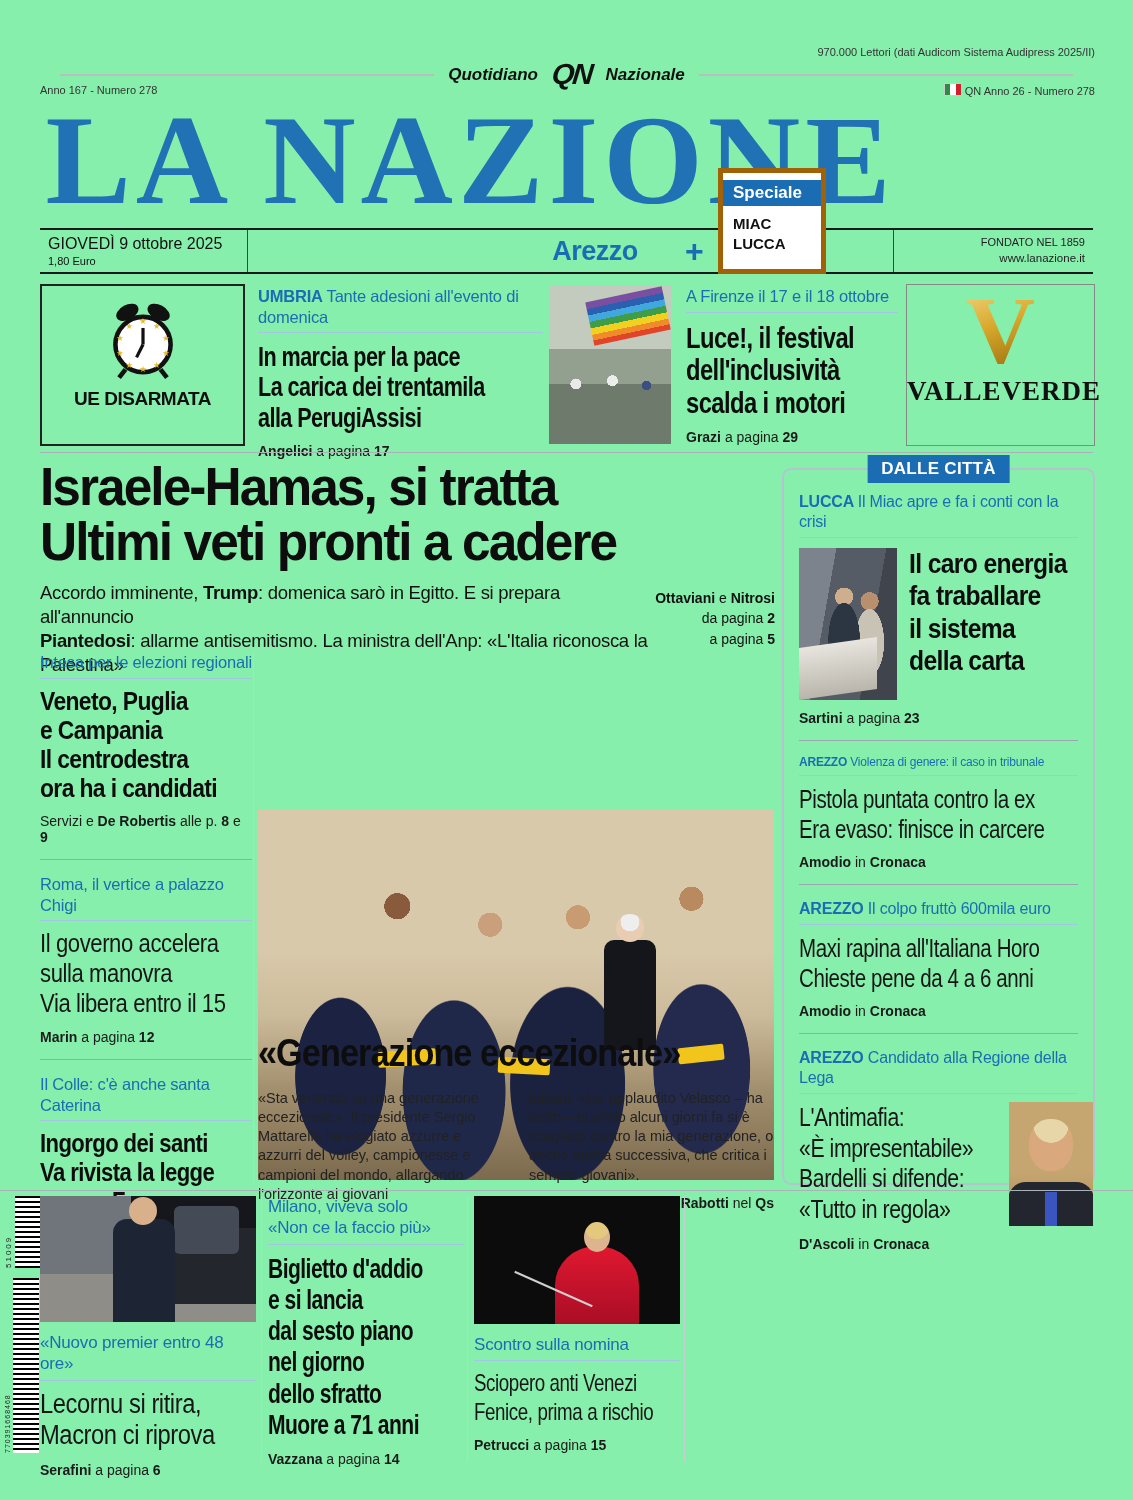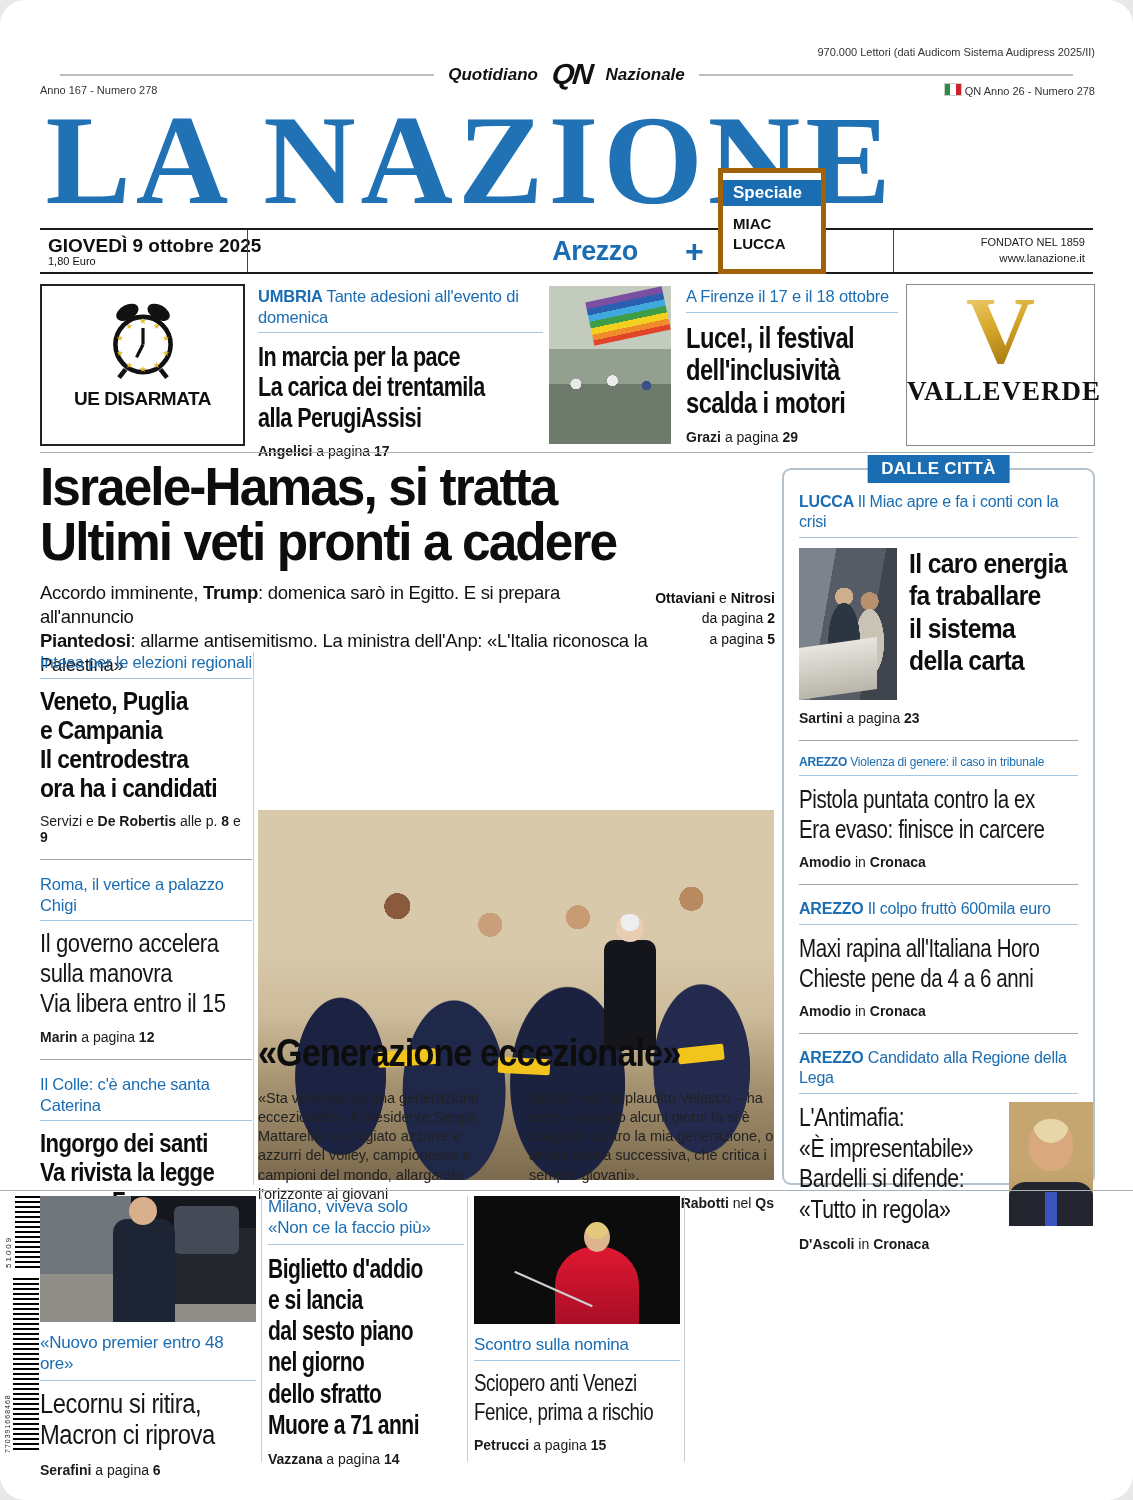--- a/index.html
+++ b/index.html
@@ -1,17 +1,17 @@
 <!DOCTYPE html>
 <html><head>
 <meta charset="utf-8">
 <style>
   html,body{margin:0;padding:0;background:#e8e8e8;}
-  .page{position:relative;width:1133px;height:1500px;background:#ffffff;margin:0 auto;
-        font-family:"Liberation Sans",sans-serif;color:#111;overflow:hidden;border-radius:25px;}
+  .page{position:relative;width:1133px;height:1500px;background:#86efac;margin:0 auto;
+        font-family:"Liberation Sans",sans-serif;color:#111;overflow:hidden;}
   .abs{position:absolute;}
   .tiny{font-size:11px;color:#333;}
   .rule-h{background:#aab2b8;height:1px;}
   .rule-v{background:#c7ced4;width:1px;}
   
   .k{color:#1b6db3;font-size:16.5px;font-weight:500;letter-spacing:-0.2px;
      border-bottom:1px solid #a5c6e2;padding-bottom:5px;white-space:pre-line;line-height:1.25;}
   
   .hb{font-weight:bold;color:#0d0d0d;white-space:pre;letter-spacing:-0.7px;transform-origin:0 0;}
   .hl{font-weight:400;color:#161616;white-space:pre;letter-spacing:-0.5px;transform-origin:0 0;}
@@ -114,21 +114,21 @@
   <div class="abs masthead" style="left:6px;top:96px;width:929px;font-size:128px;">LA NAZIONE</div>
 
   <div class="abs tab" style="left:718px;top:168px;width:108px;height:106px;z-index:6;">
     <div style="height:7px;"></div>
     <div class="band">Speciale</div>
     <div class="lines">MIAC
 LUCCA</div>
   </div>
 
   <div class="abs datebar" style="left:40px;top:228px;width:1053px;height:46px;">
-    <div class="abs" style="left:8px;top:5px;font-size:19px;font-weight:bold;">GIOVEDÌ 9 ottobre 2025</div>
+    <div class="abs" style="left:8px;top:5px;font-size:16px;font-weight:normal;">GIOVEDÌ 9 ottobre 2025</div>
     <div class="abs" style="left:8px;top:25px;font-size:11px;">1,80 Euro</div>
     <div class="abs" style="left:207px;top:0;width:1px;height:42px;background:#444;"></div>
     <div class="abs blue" style="left:455px;top:6px;width:200px;text-align:center;font-size:27px;font-weight:bold;letter-spacing:-0.5px;">Arezzo</div>
     <div class="abs blue" style="left:645px;top:3px;font-size:32px;font-weight:bold;">+</div>
     <div class="abs" style="left:853px;top:0;width:1px;height:42px;background:#444;"></div>
     <div class="abs" style="right:8px;top:6px;font-size:11px;text-align:right;color:#222;">FONDATO NEL 1859</div>
     <div class="abs" style="right:8px;top:22px;font-size:11.5px;text-align:center;color:#222;">www.lanazione.it</div>
   </div>
 
   <div class="abs boxed" style="left:40px;top:284px;width:205px;height:162px;text-align:center;">

